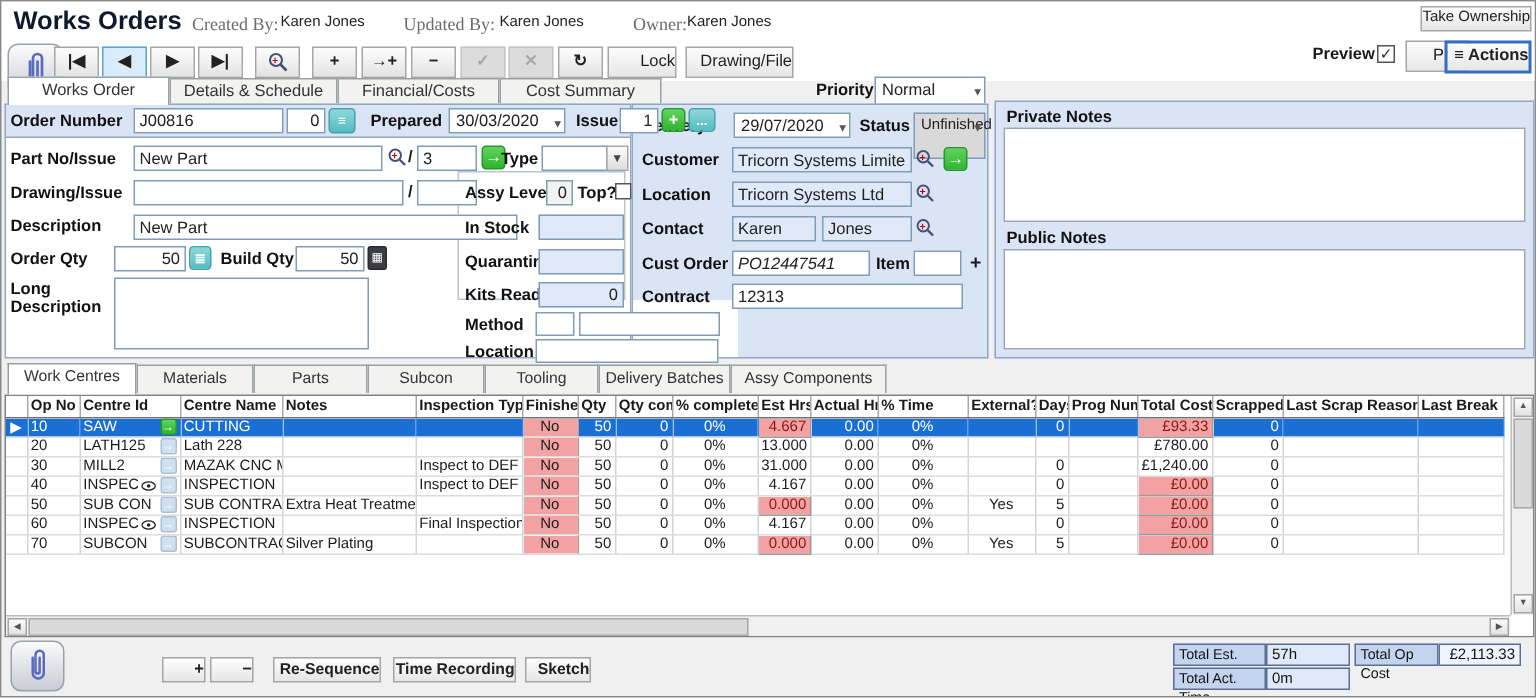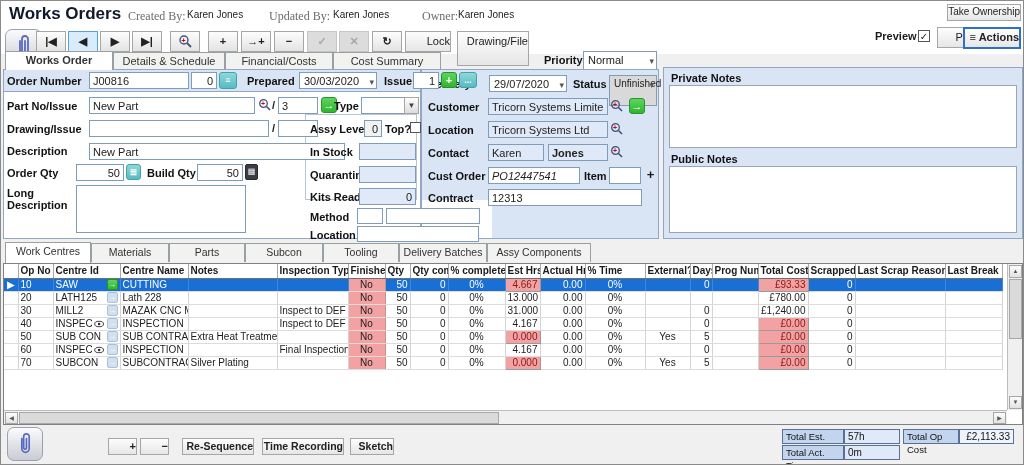--- a/index.html
+++ b/index.html
@@ -19,21 +19,21 @@
   .btn.sm { font-size:10px; line-height:14px; }
   .tbtn { position:absolute; width:30px; height:21px; background:linear-gradient(#fdfdfd,#e3e3e3); border:1px solid #a6a6a6; text-align:center; line-height:19px; font-size:11px; font-weight:bold; color:#222; }
   .tbtn.hl { border:1px solid #5ba0d8; background:#d9ecfb; }
   .tbtn.dis { background:#dcdcdc; border:1px solid #c6c6c6; color:#a8a8a8; }
   .actionsbtn { border:2px solid #2f6fc4; font-weight:bold; line-height:17px; }
 
   .checkbox { position:absolute; width:12px; height:12px; background:#fff; border:1px solid #555; font-size:10px; line-height:11px; text-align:center; color:#222; }
 
   
   .tab { position:absolute; top:51px; height:17px; background:#f2f2f1; border:1px solid #98a0a4; border-bottom:none; text-align:center; font-size:11px; line-height:16px; color:#333; }
-  .tab.active { background:#ffffff; top:50px; height:19px; font-weight:bold; z-index:3; }
+  .tab.active { background:#ffffff; top:50px; height:19px; font-weight:normal; z-index:3; }
   .combo { position:absolute; background:#fff; border:1px solid #7f9db9; font-size:11px; line-height:16px; padding-left:4px; color:#222; }
   .combo .arr { position:absolute; right:2px; top:1px; color:#555; font-size:9px; }
   .combo.gray { background:#d9d9d9; }
 
   
   .bluepanel { position:absolute; background:#d9e4f4; border:1px solid #93a7c4; }
   .whitepanel { position:absolute; background:#ffffff; border:1px solid #93a7c4; }
   .lbl { position:absolute; font-weight:bold; font-size:11px; color:#111; }
   input.fld, .fld { position:absolute; background:#fff; border:1px solid #7f9db9; font-family:"Liberation Sans",sans-serif; font-size:11px; padding:0 3px; color:#222; }
   .fld.blue { background:#dfe9f8; }
@@ -112,21 +112,21 @@
       <text x="3.4" y="8.6" fill="#d00000" font-size="7" font-weight="bold">+</text>
     </svg>
   </div>
   <div class="tbtn" style="left:207px;top:30px">+</div>
   <div class="tbtn" style="left:240px;top:30px">→+</div>
   <div class="tbtn" style="left:273px;top:30px">−</div>
   <div class="tbtn dis" style="left:306px;top:30px">✓</div>
   <div class="tbtn dis" style="left:338px;top:30px">✕</div>
   <div class="tbtn" style="left:371px;top:30px">↻</div>
   <div class="btn" style="left:404px;top:30px;width:46px;height:21px">Lock</div>
-  <div class="btn" style="left:456px;top:30px;width:72px;height:35px">Drawing/File</div>
+  <div class="btn" style="left:456px;top:30px;width:72px;height:21px">Drawing/File</div>
 
   <span class="abs" style="left:874px;top:29px;font-weight:bold">Preview</span>
   <div class="checkbox" style="left:917px;top:29px">✓</div>
   <div class="btn" style="left:936px;top:26px;width:42px;height:21px">Print</div>
   <div class="btn actionsbtn" style="left:962px;top:26px;width:58px;height:22px">
     <span>≡</span>
     <span>Actions</span>
   </div>
 
   <div class="tab active" style="left:4px;width:108px">Works Order</div>
@@ -230,21 +230,21 @@
   <input class="fld blue" style="left: 487px; top: 120px; width: 120px; height: 17px;" value="Tricorn Systems Ltd">
   <span class="mag" style="left:609px;top:121px">
     <svg width="14" height="14" viewBox="0 0 14 14">
         <circle cx="5.5" cy="5.5" r="3.8" fill="none" stroke="#44507a" stroke-width="1.3"></circle>
         <line x1="8.5" y1="8.5" x2="12" y2="12" stroke="#44507a" stroke-width="1.6"></line>
         <text x="3" y="8.2" fill="#d00000" font-size="7" font-weight="bold">+</text>
       </svg>
   </span>
   <span class="lbl" style="left:427px;top:146px">Contact</span>
   <input class="fld blue" style="left: 487px; top: 143px; width: 56px; height: 17px;" value="Karen">
-  <input class="fld blue" style="left: 547px; top: 143px; width: 60px; height: 17px; font-weight: bold;" value="Jones">
+  <input class="fld blue" style="left: 547px; top: 143px; width: 60px; height: 17px;" value="Jones">
   <span class="mag" style="left:609px;top:144px">
     <svg width="14" height="14" viewBox="0 0 14 14">
         <circle cx="5.5" cy="5.5" r="3.8" fill="none" stroke="#44507a" stroke-width="1.3"></circle>
         <line x1="8.5" y1="8.5" x2="12" y2="12" stroke="#44507a" stroke-width="1.6"></line>
         <text x="3" y="8.2" fill="#d00000" font-size="7" font-weight="bold">+</text>
       </svg>
   </span>
   <span class="lbl" style="left:427px;top:169px">Cust Order</span>
   <input class="fld" style="left: 487px; top: 166px; width: 92px; height: 17px; font-style: italic;" value="PO12447541">
   <span class="lbl" style="left:583px;top:169px">Item</span>

